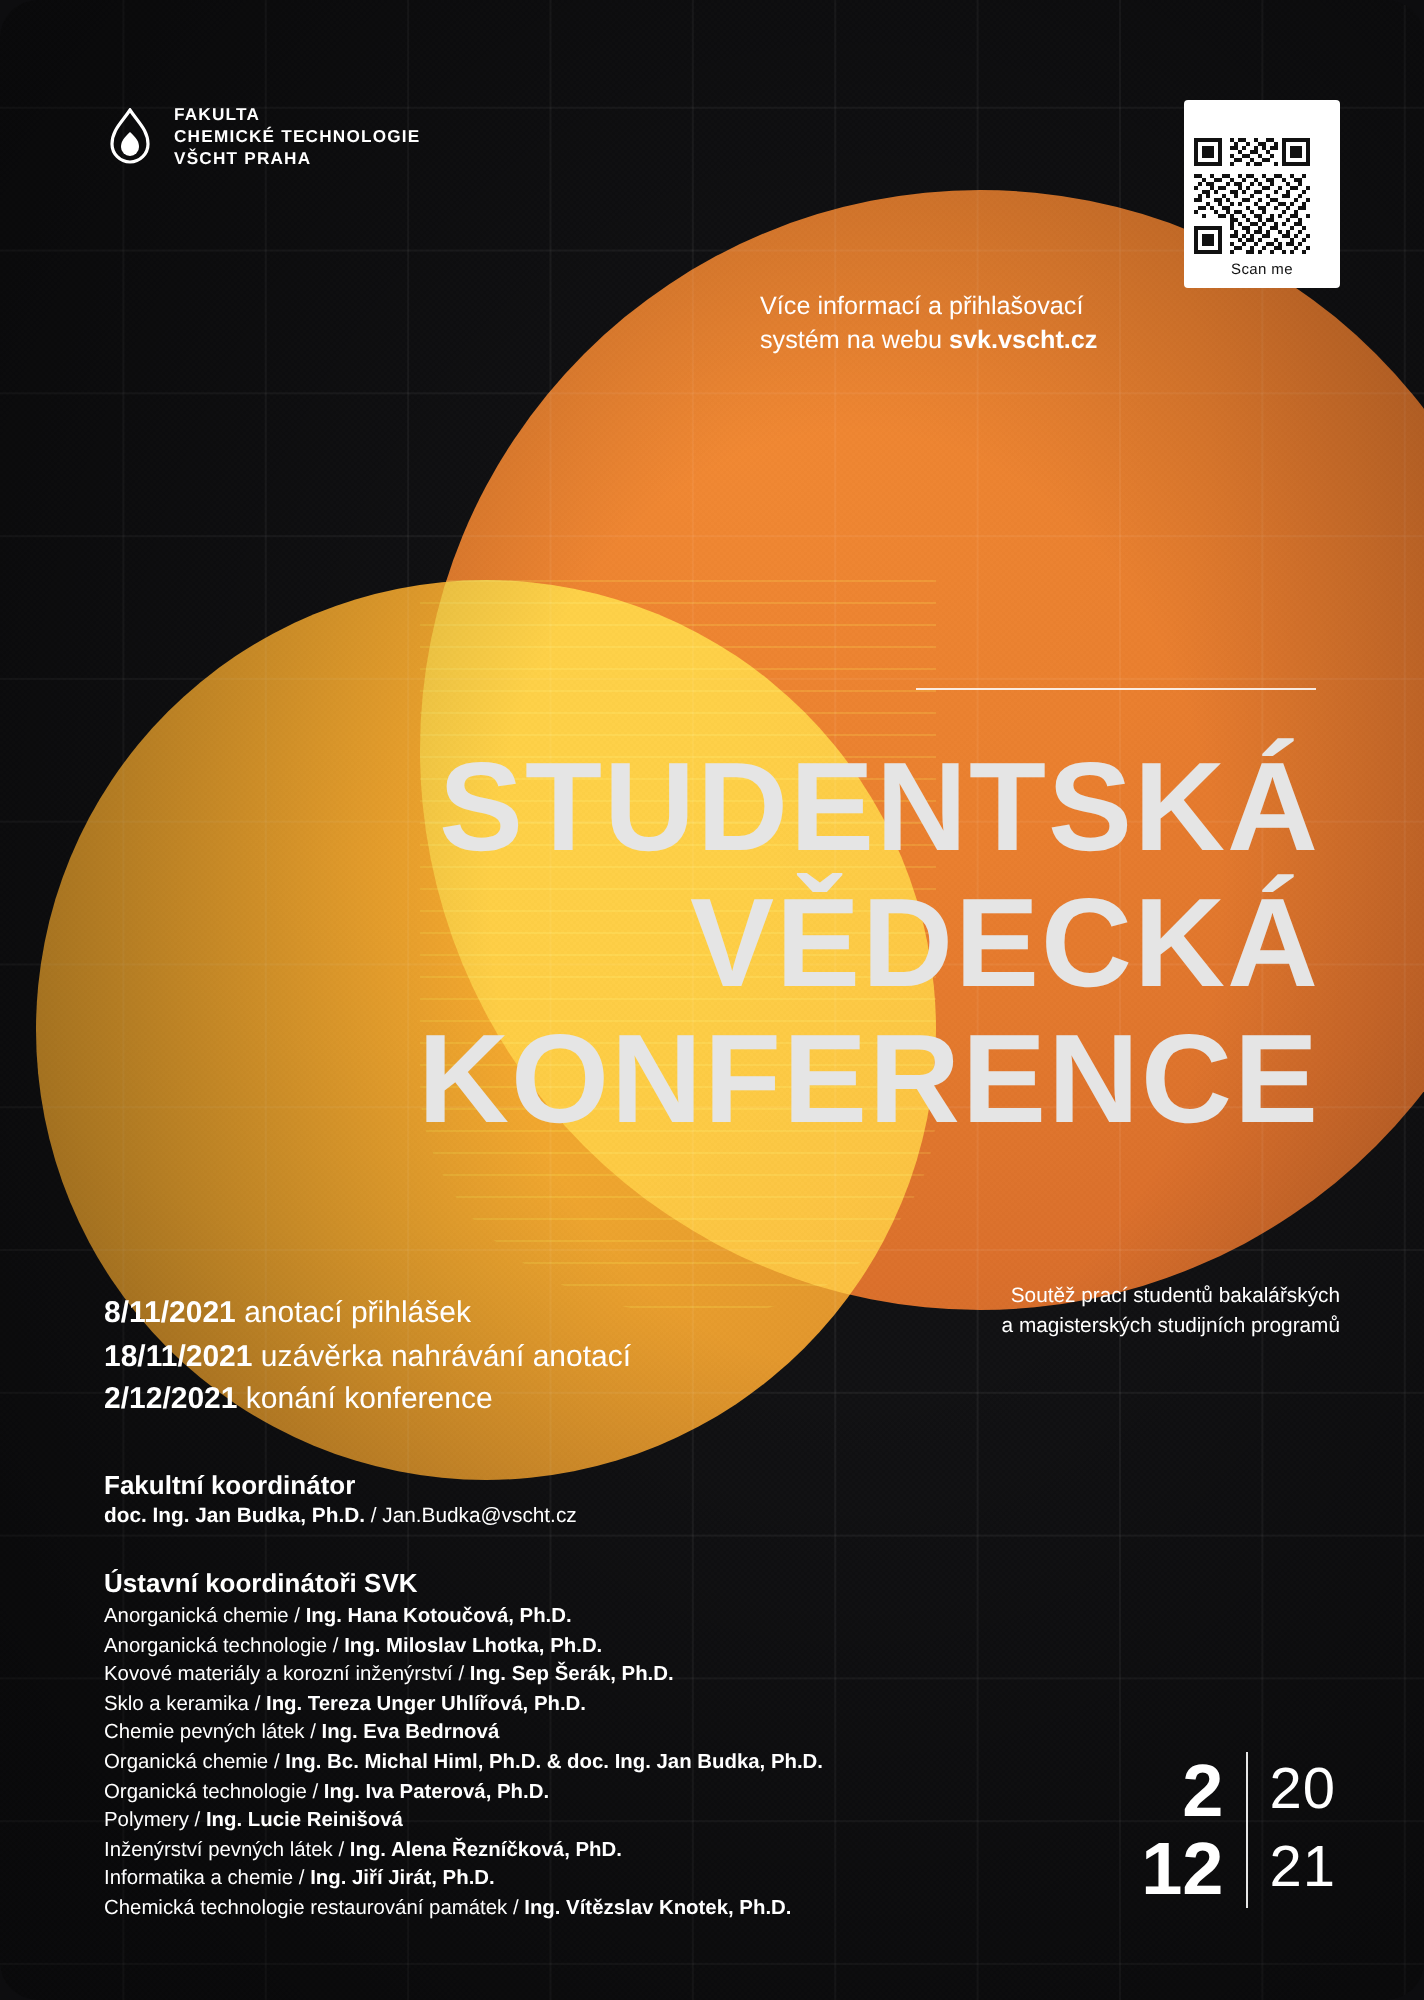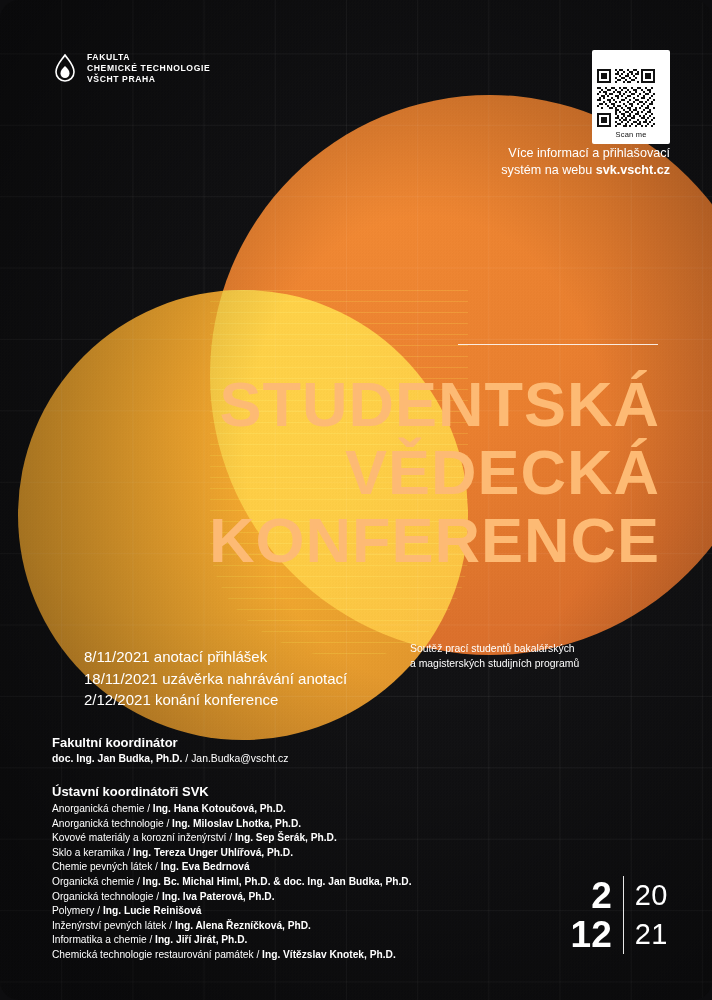--- a/index.html
+++ b/index.html
@@ -121,21 +121,21 @@
     color: #111;
     padding: 3px 0 3px;
     letter-spacing: 0.2px;
   }
   
   .webinfo {
     position: absolute;
     right: 42px;
     top: 145px;
     width: 290px;
-    text-align: right;
+    text-align: left;
     color: #ffffff;
     font-size: 12.6px;
     line-height: 17px;
   }
   .webinfo b { font-weight: bold; }
   
   .rule {
     position: absolute;
     left: 458px;
     top: 344px;
@@ -143,46 +143,47 @@
     height: 1px;
     background: rgba(255,255,255,0.85);
   }
   
   .title {
     position: absolute;
     left: 0;
     top: 370px;
     width: 660px;
     text-align: right;
-    color: #fdba74;
+    color: #e5e5e5;
     font-weight: bold;
     font-size: 63px;
     letter-spacing: 1px;
     line-height: 68px;
     text-transform: uppercase;
   }
   .title .l1 { display: block; }
   .title .l2 { display: block; }
   .title .l3 { display: block; }
   
   .dates {
     position: absolute;
     left: 52px;
     top: 646px;
     color: #ffffff;
     font-size: 15px;
     line-height: 21.5px;
   }
-  .dates .d { font-weight: normal; margin-left: 32px; }
+  .dates .d { font-weight: bold; }
   
   .note {
     position: absolute;
     right: 42px;
     top: 642px;
     width: 260px;
+    text-align: right;
     color: #ffffff;
     font-size: 10.4px;
     line-height: 14.5px;
   }
   
   .coord {
     position: absolute;
     left: 52px;
     top: 735px;
     color: #ffffff;

